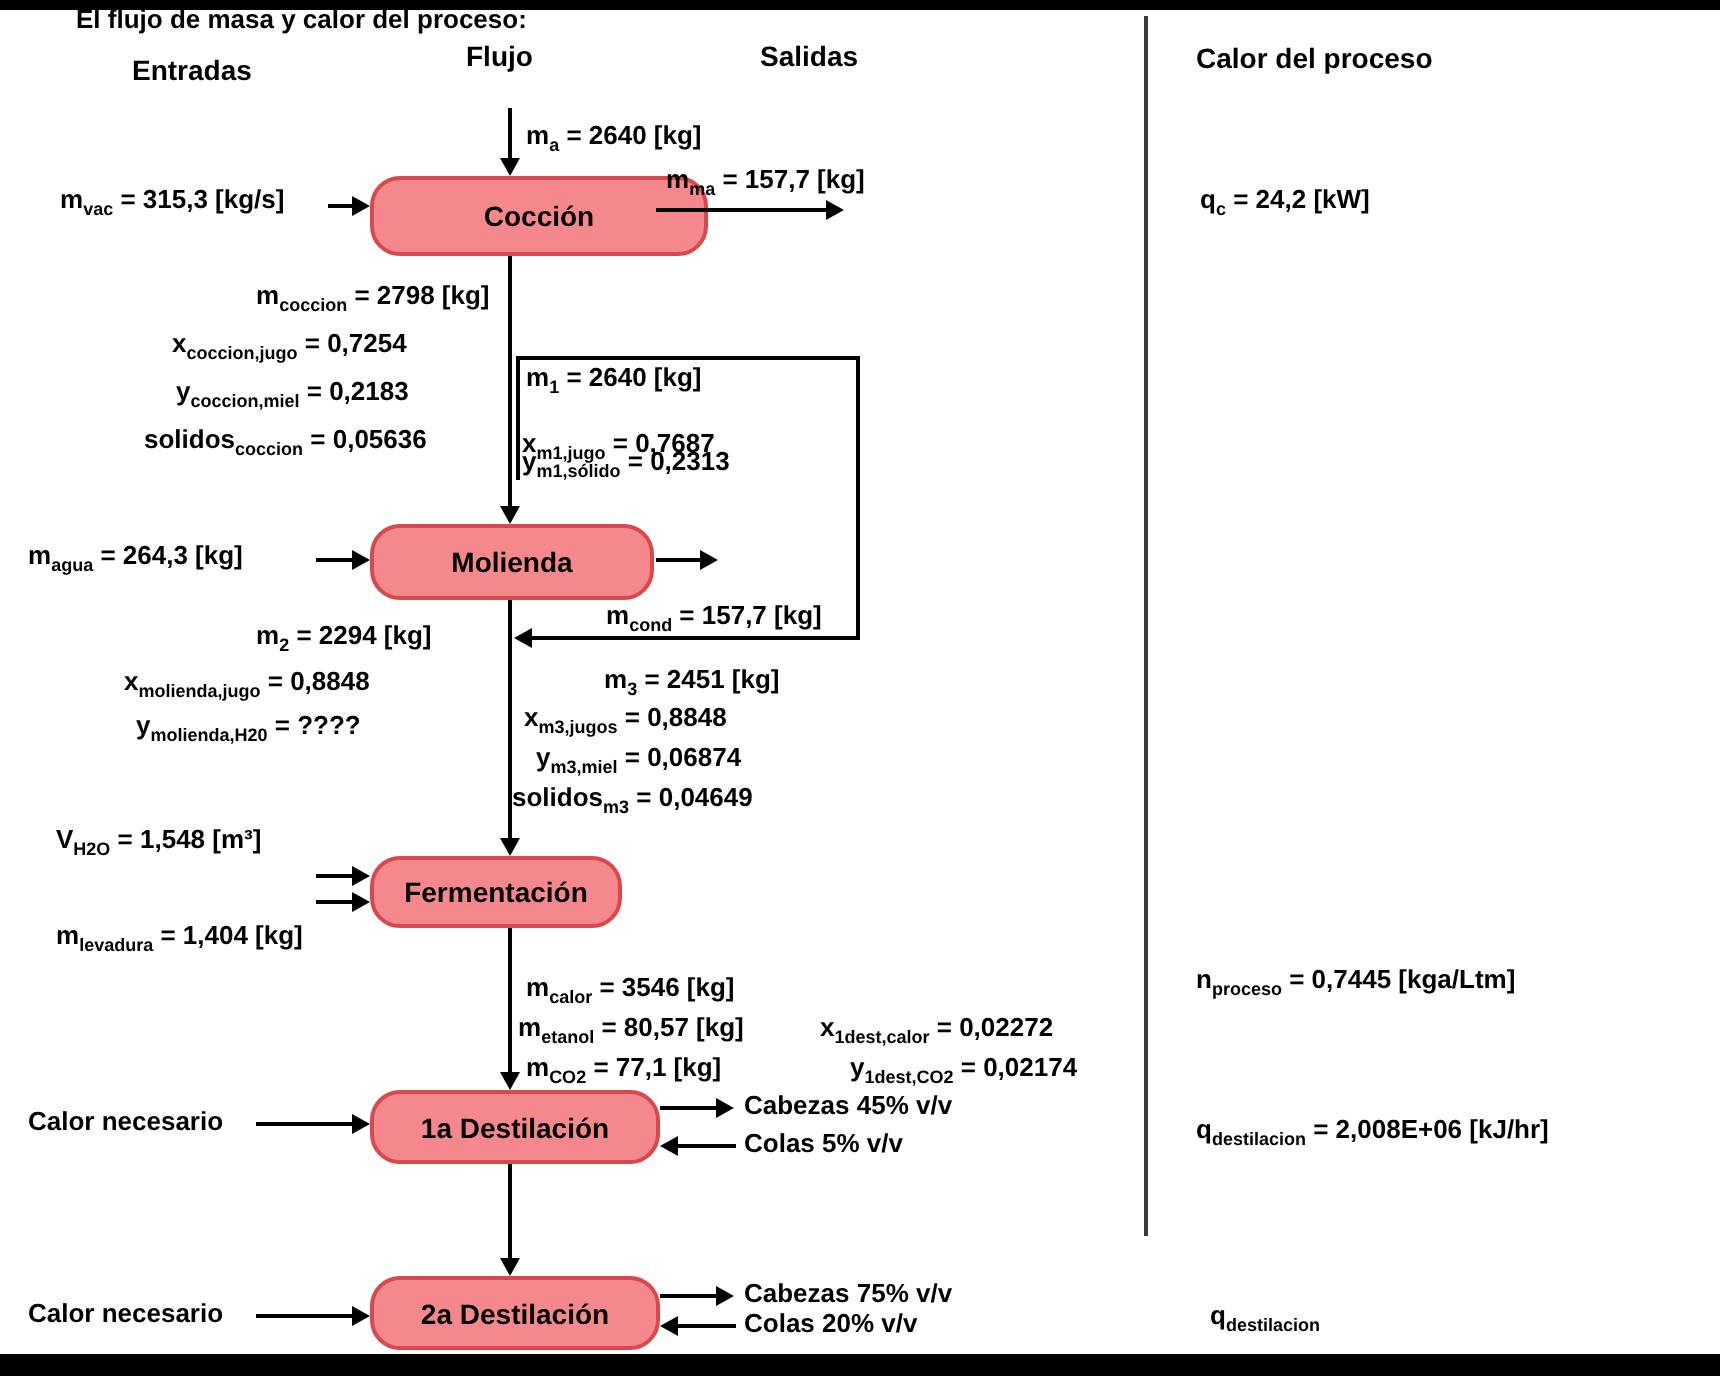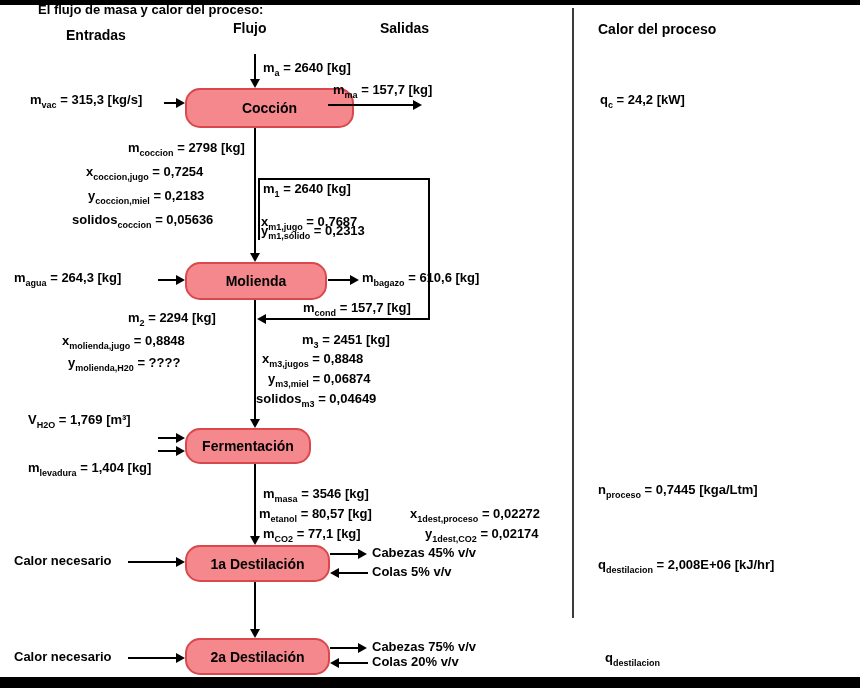--- a/index.html
+++ b/index.html
@@ -76,53 +76,52 @@
   <div class="pbox" style="left:185px;top:262px;width:142px;height:38px;">
       <span>Molienda</span>
     </div>
 
   <div class="lbl" style="left:14px;top:270px;"><span>m</span><sub>agua</sub><span> = 264,3 [kg]</span></div>
   <div class="hline" style="left:158px;top:279px;width:18px;"></div>
   <div class="arr arr-right" style="left:176px;top:275px;"></div>
 
   <div class="hline" style="left:328px;top:279px;width:23px;"></div>
   <div class="arr arr-right" style="left:350px;top:275px;"></div>
-  <div class="lbl" style="left:362px;top:270px;"><span>m</span><sub>bagazo</sub><span> = 610,6 [kg]</span></div>
 
   <div class="vline" style="left:254px;top:300px;height:120px;"></div>
   <div class="arr arr-down" style="left:250px;top:419px;"></div>
 
   <div class="lbl" style="left:128px;top:310px;"><span>m</span><sub>2</sub><span> = 2294 [kg]</span></div>
   <div class="lbl" style="left:62px;top:333px;"><span>x</span><sub>molienda,jugo</sub><span> = 0,8848</span></div>
   <div class="lbl" style="left:68px;top:355px;"><span>y</span><sub>molienda,H20</sub><span> = ????</span></div>
 
   <div class="lbl" style="left:302px;top:332px;"><span>m</span><sub>3</sub><span> = 2451 [kg]</span></div>
   <div class="lbl" style="left:262px;top:351px;"><span>x</span><sub>m3,jugos</sub><span> = 0,8848</span></div>
   <div class="lbl" style="left:268px;top:371px;"><span>y</span><sub>m3,miel</sub><span> = 0,06874</span></div>
   <div class="lbl" style="left:256px;top:391px;"><span>solidos</span><sub>m3</sub><span> = 0,04649</span></div>
 
   <div class="pbox" style="left:185px;top:428px;width:126px;height:36px;">
       <span>Fermentación</span>
     </div>
 
-  <div class="lbl" style="left:28px;top:412px;"><span>V</span><sub>H2O</sub><span> = 1,769 [m³]</span></div>
+  <div class="lbl" style="left:28px;top:412px;"><span>V</span><sub>H2O</sub><span> = 1,548 [m³]</span></div>
   <div class="hline" style="left:158px;top:437px;width:18px;"></div>
   <div class="arr arr-right" style="left:176px;top:433px;"></div>
   <div class="hline" style="left:158px;top:450px;width:18px;"></div>
   <div class="arr arr-right" style="left:176px;top:446px;"></div>
   <div class="lbl" style="left:28px;top:460px;"><span>m</span><sub>levadura</sub><span> = 1,404 [kg]</span></div>
 
   <div class="lbl" style="left:598px;top:482px;"><span>n</span><sub>proceso</sub><span> = 0,7445 [kga/Ltm]</span></div>
 
   <div class="vline" style="left:254px;top:464px;height:73px;"></div>
   <div class="arr arr-down" style="left:250px;top:536px;"></div>
 
-  <div class="lbl" style="left:263px;top:486px;"><span>m</span><sub>masa</sub><span> = 3546 [kg]</span></div>
+  <div class="lbl" style="left:263px;top:486px;"><span>m</span><sub>calor</sub><span> = 3546 [kg]</span></div>
   <div class="lbl" style="left:259px;top:506px;"><span>m</span><sub>etanol</sub><span> = 80,57 [kg]</span></div>
-  <div class="lbl" style="left:410px;top:506px;"><span>x</span><sub>1dest,proceso</sub><span> = 0,02272</span></div>
+  <div class="lbl" style="left:410px;top:506px;"><span>x</span><sub>1dest,calor</sub><span> = 0,02272</span></div>
   <div class="lbl" style="left:263px;top:526px;"><span>m</span><sub>CO2</sub><span> = 77,1 [kg]</span></div>
   <div class="lbl" style="left:425px;top:526px;"><span>y</span><sub>1dest,CO2</sub><span> = 0,02174</span></div>
 
   <div class="pbox" style="left:185px;top:545px;width:145px;height:37px;">
       <span>1a Destilación</span>
     </div>
 
   <div class="lbl" style="left:14px;top:553px;">Calor necesario</div>
   <div class="hline" style="left:128px;top:561px;width:48px;"></div>
   <div class="arr arr-right" style="left:176px;top:557px;"></div>

